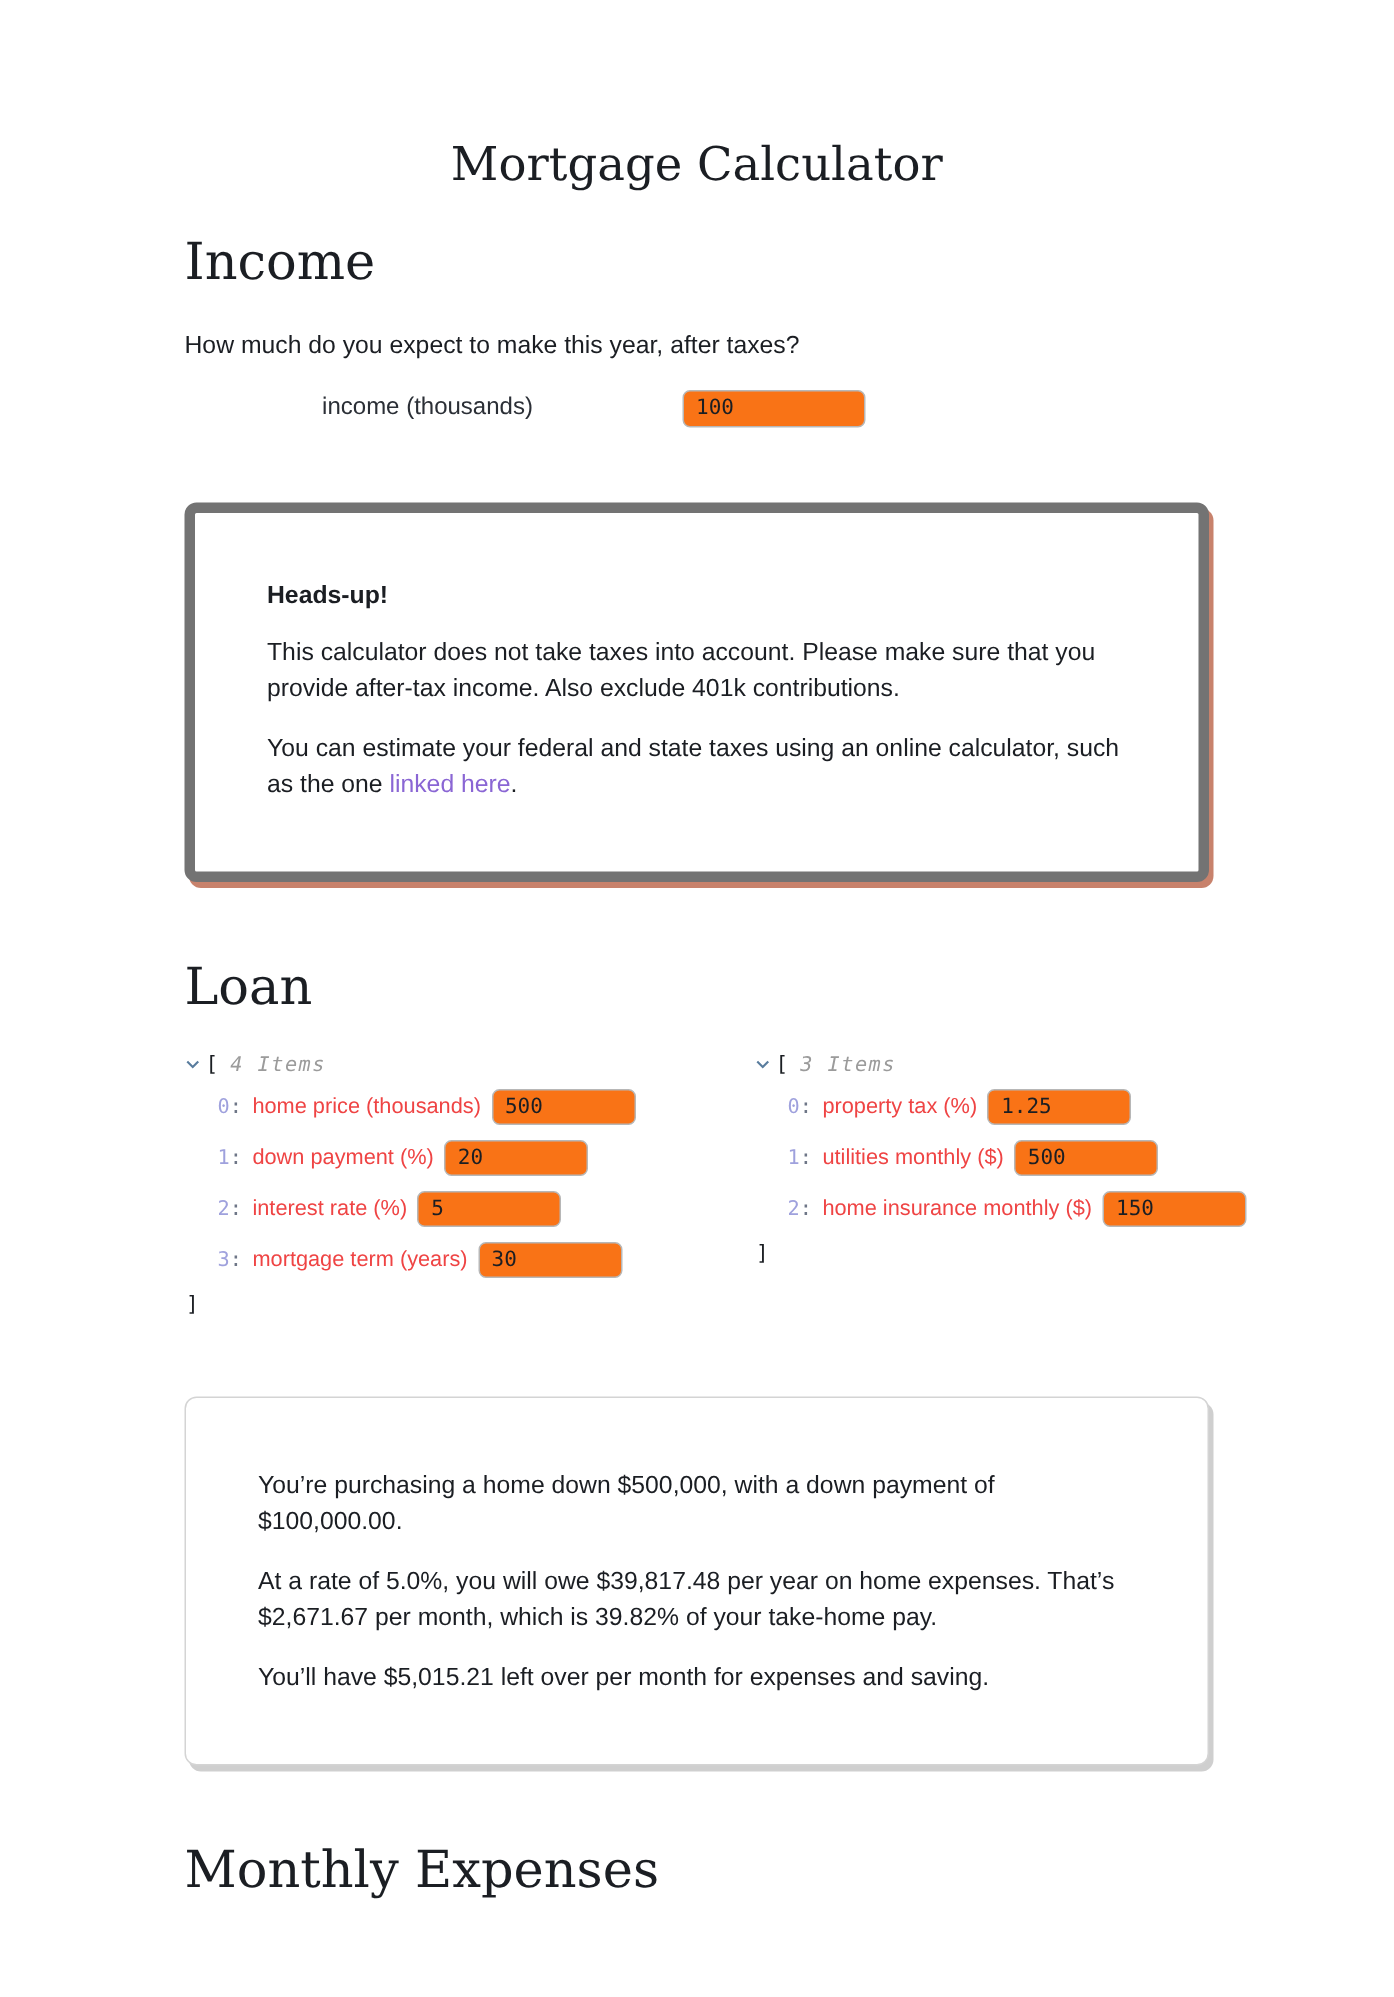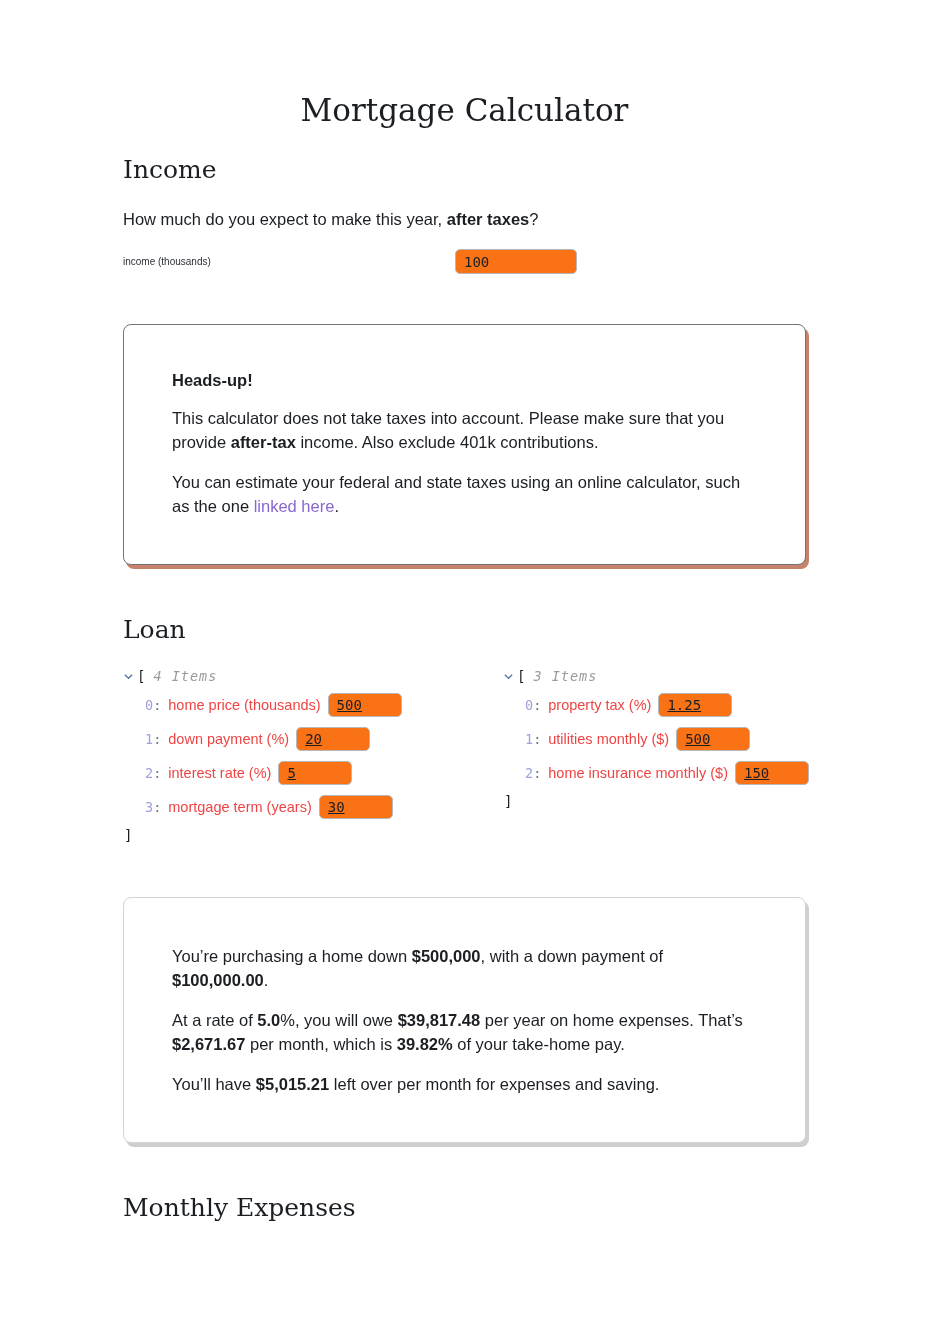--- a/index.html
+++ b/index.html
@@ -16,37 +16,37 @@
     font-family: "DejaVu Serif", serif;
     font-weight: 400;
     font-size: 31px;
     text-align: center;
     margin: 0 0 26px 0;
     line-height: 1.2;
   }
   h2.section-heading {
     font-family: "DejaVu Serif", serif;
     font-weight: 400;
-    font-size: 25px;
+    font-size: 34px;
     margin: 0 0 22px 0;
     line-height: 1.2;
   }
   p.body-text {
     font-size: 16.5px;
     line-height: 24px;
     margin: 0 0 18px 0;
   }
-  b { font-weight: bold; }
+  b { font-weight: normal; }
   a.inline-link { color: #8a66d4; text-decoration: none; cursor: pointer; }
 
   
   .income-form { display: flex; align-items: center; margin: 0 0 50px 0; }
   .income-form .field-label {
-    width: 332px; text-align: left; padding-right: 8px;
-    font-size: 10px; color: #2b2f36;
+    width: 332px; text-align: center; padding-right: 8px;
+    font-size: 16px; color: #2b2f36;
   }
   input.mono-input {
     font-family: "DejaVu Sans Mono", monospace;
     font-size: 14px;
     color: #1b1e23;
     border: 1px solid #b7b7b7;
     border-radius: 5px;
     padding: 2px 8px;
     height: 25px;
     background: #f97316;
@@ -55,21 +55,21 @@
   .income-form input.mono-input { width: 122px; }
 
   
   .callout {
     border-radius: 8px;
     padding: 46px 48px;
     margin: 0 0 50px 0;
     background: #fff;
   }
   .callout.warn {
-    border: 1px solid #737373;
+    border: 7px solid #737373;
     box-shadow: 3px 4px 0 #c8826c;
   }
   .callout.plain {
     border: 1px solid #d4d4d4;
     box-shadow: 3px 4px 0 #cfcfcf;
   }
   .callout .callout-title {
     font-size: 16.5px; font-weight: bold; margin: 0 0 16px 0;
   }
   .callout p.body-text { margin: 0 0 16px 0; }
@@ -99,21 +99,21 @@
   }
   .row-index {
     font-family: "DejaVu Sans Mono", monospace;
     font-size: 13.5px; color: #9fa1dd;
   }
   .row-colon {
     font-family: "DejaVu Sans Mono", monospace;
     font-size: 13.5px; color: #6e7687; margin-right: 7px;
   }
   .row-label { font-size: 14.5px; color: #ef4444; margin-right: 7px; white-space: nowrap; }
-  .inspector-row input.mono-input { width: 74px; height: 24px; text-decoration: underline; }
+  .inspector-row input.mono-input { width: 96px; height: 24px; }
   .close-bracket-line { margin: 2px 0 0 1px; height: 18px; }
 </style>
 </head>
 <body>
 
 <div class="container">
 
   <h1 class="page-title">Mortgage Calculator</h1>
 
   <h2 class="section-heading">Income</h2>

